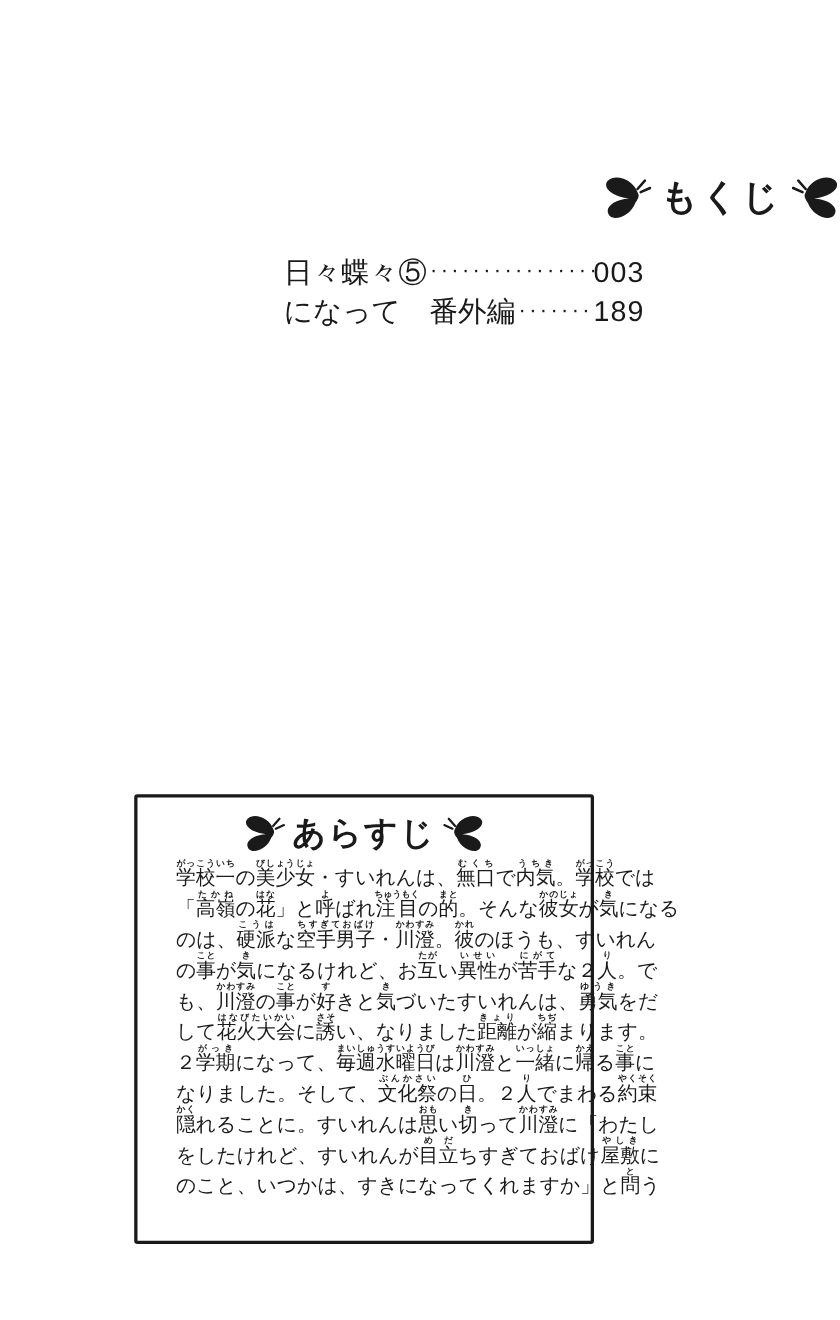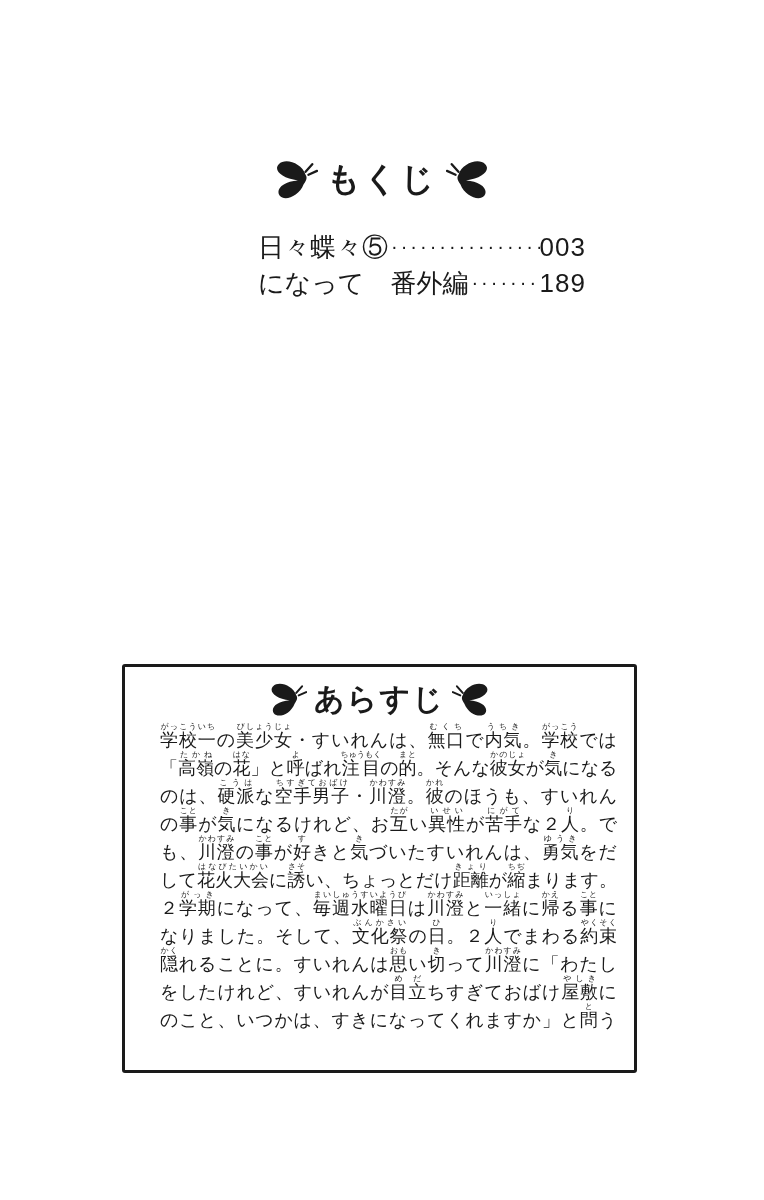--- a/index.html
+++ b/index.html
@@ -8,55 +8,55 @@
   .page {
     position:relative; width:764px; height:1200px;
     background:var(--paper); color:var(--ink);
     margin:0 auto; overflow:hidden;
   }
   
   .title-row {
     position:absolute; left:0; right:0;
     display:flex; justify-content:center; align-items:center; gap:9px;
   }
-  .toc-title-row { top:156px; height:46px; }
+  .toc-title-row { top:156px; height:46px;justify-content:flex-end; }
   .title-text { font-weight:600; color:var(--ink); }
   .toc-title { font-size:33px; letter-spacing:3px; }
   .bf { display:inline-block; line-height:0; }
   .bf svg { display:block; }
   .bf.flip svg { transform:scaleX(-1); }
   
   .toc-list { position:absolute; top:229px; left:214px; width:372px; }
   .toc-entry {
     display:flex; align-items:center; height:36px;
     font-size:26px; font-weight:500; white-space:pre;margin-left:44px;
   }
   .toc-entry-label { flex:none; }
   .toc-leader {
     flex:1 1 auto; overflow:hidden; white-space:nowrap;
     font-size:20px; letter-spacing:3px; padding:0 3px;
     transform:translateY(-1px);
   }
   .toc-page-number { flex:none; font-size:26px; letter-spacing:1px; }
   
   .synopsis-box {
-    position:absolute; left:122px; top:664px; width:515px; height:409px;
+    position:absolute; left:122px; top:722px; width:418px; height:409px;
     border:3px solid var(--ink); border-radius:3px; background:var(--paper);
   }
   .syn-title-row { position:relative; margin-top:12px; display:flex;
     justify-content:center; align-items:center; gap:7px; height:40px; }
   .syn-title { font-size:30px; letter-spacing:2px; }
   .syn-text { margin:3px 17px 0 35px; }
   .syn-line {
     height:28px; line-height:28px; font-size:18px;
     text-align:justify; text-align-last:justify; white-space:nowrap;
   }
   .syn-line.last { text-align-last:left; }
   .syn-line ruby { ruby-position:over; }
-  .syn-line rt { font-size:8px; letter-spacing:0; font-weight:400; }
+  .syn-line rt { font-size:8px; letter-spacing:0; font-weight:700; }
   
   .footer {
     position:absolute; top:1124px; left:0; right:0;
     text-align:center; font-size:20px; letter-spacing:0.5px; white-space:pre;
   }
   .footer .b { font-weight:700; }
 </style>
 </head>
 <body>
 
@@ -103,21 +103,21 @@
             <use href="#bf-shape"></use>
           </svg>
       </span>
     </div>
     <div class="syn-text" id="syn-text">
         <div class="syn-line"><ruby><span>学校一</span><rt>がっこういち</rt></ruby><span>の</span><ruby><span>美少女</span><rt>びしょうじょ</rt></ruby><span>・すいれんは、</span><ruby><span>無口</span><rt>むくち</rt></ruby><span>で</span><ruby><span>内気</span><rt>うちき</rt></ruby><span>。</span><ruby><span>学校</span><rt>がっこう</rt></ruby><span>では</span></div>
         <div class="syn-line"><span>「</span><ruby><span>高嶺</span><rt>たかね</rt></ruby><span>の</span><ruby><span>花</span><rt>はな</rt></ruby><span>」と</span><ruby><span>呼</span><rt>よ</rt></ruby><span>ばれ</span><ruby><span>注目</span><rt>ちゅうもく</rt></ruby><span>の</span><ruby><span>的</span><rt>まと</rt></ruby><span>。そんな</span><ruby><span>彼女</span><rt>かのじょ</rt></ruby><span>が</span><ruby><span>気</span><rt>き</rt></ruby><span>になる</span></div>
         <div class="syn-line"><span>のは、</span><ruby><span>硬派</span><rt>こうは</rt></ruby><span>な</span><ruby><span>空手男子</span><rt>ちすぎておばけ</rt></ruby><span>・</span><ruby><span>川澄</span><rt>かわすみ</rt></ruby><span>。</span><ruby><span>彼</span><rt>かれ</rt></ruby><span>のほうも、すいれん</span></div>
         <div class="syn-line"><span>の</span><ruby><span>事</span><rt>こと</rt></ruby><span>が</span><ruby><span>気</span><rt>き</rt></ruby><span>になるけれど、お</span><ruby><span>互</span><rt>たが</rt></ruby><span>い</span><ruby><span>異性</span><rt>いせい</rt></ruby><span>が</span><ruby><span>苦手</span><rt>にがて</rt></ruby><span>な２</span><ruby><span>人</span><rt>り</rt></ruby><span>。で</span></div>
         <div class="syn-line"><span>も、</span><ruby><span>川澄</span><rt>かわすみ</rt></ruby><span>の</span><ruby><span>事</span><rt>こと</rt></ruby><span>が</span><ruby><span>好</span><rt>す</rt></ruby><span>きと</span><ruby><span>気</span><rt>き</rt></ruby><span>づいたすいれんは、</span><ruby><span>勇気</span><rt>ゆうき</rt></ruby><span>をだ</span></div>
-        <div class="syn-line"><span>して</span><ruby><span>花火大会</span><rt>はなびたいかい</rt></ruby><span>に</span><ruby><span>誘</span><rt>さそ</rt></ruby><span>い、ちょっとだけ</span><ruby><span>距離</span><rt>きょり</rt></ruby><span>が</span><ruby><span>縮</span><rt>ちぢ</rt></ruby><span>まります。</span></div>
+        <div class="syn-line"><span>して</span><ruby><span>花火大会</span><rt>はなびたいかい</rt></ruby><span>に</span><ruby><span>誘</span><rt>さそ</rt></ruby><span>い、なりました</span><ruby><span>距離</span><rt>きょり</rt></ruby><span>が</span><ruby><span>縮</span><rt>ちぢ</rt></ruby><span>まります。</span></div>
         <div class="syn-line"><span>２</span><ruby><span>学期</span><rt>がっき</rt></ruby><span>になって、</span><ruby><span>毎週水曜日</span><rt>まいしゅうすいようび</rt></ruby><span>は</span><ruby><span>川澄</span><rt>かわすみ</rt></ruby><span>と</span><ruby><span>一緒</span><rt>いっしょ</rt></ruby><span>に</span><ruby><span>帰</span><rt>かえ</rt></ruby><span>る</span><ruby><span>事</span><rt>こと</rt></ruby><span>に</span></div>
         <div class="syn-line"><span>なりました。そして、</span><ruby><span>文化祭</span><rt>ぶんかさい</rt></ruby><span>の</span><ruby><span>日</span><rt>ひ</rt></ruby><span>。２</span><ruby><span>人</span><rt>り</rt></ruby><span>でまわる</span><ruby><span>約束</span><rt>やくそく</rt></ruby></div>
         <div class="syn-line"><ruby><span>隠</span><rt>かく</rt></ruby><span>れることに。すいれんは</span><ruby><span>思</span><rt>おも</rt></ruby><span>い</span><ruby><span>切</span><rt>き</rt></ruby><span>って</span><ruby><span>川澄</span><rt>かわすみ</rt></ruby><span>に「わたし</span></div>
         <div class="syn-line"><span>をしたけれど、すいれんが</span><ruby><span>目立</span><rt>めだ</rt></ruby><span>ちすぎておばけ</span><ruby><span>屋敷</span><rt>やしき</rt></ruby><span>に</span></div>
         <div class="syn-line"><span>のこと、いつかは、すきになってくれますか」と</span><ruby><span>問</span><rt>と</rt></ruby><span>う</span></div>
       </div>
   </div>
 
 
 </div>

